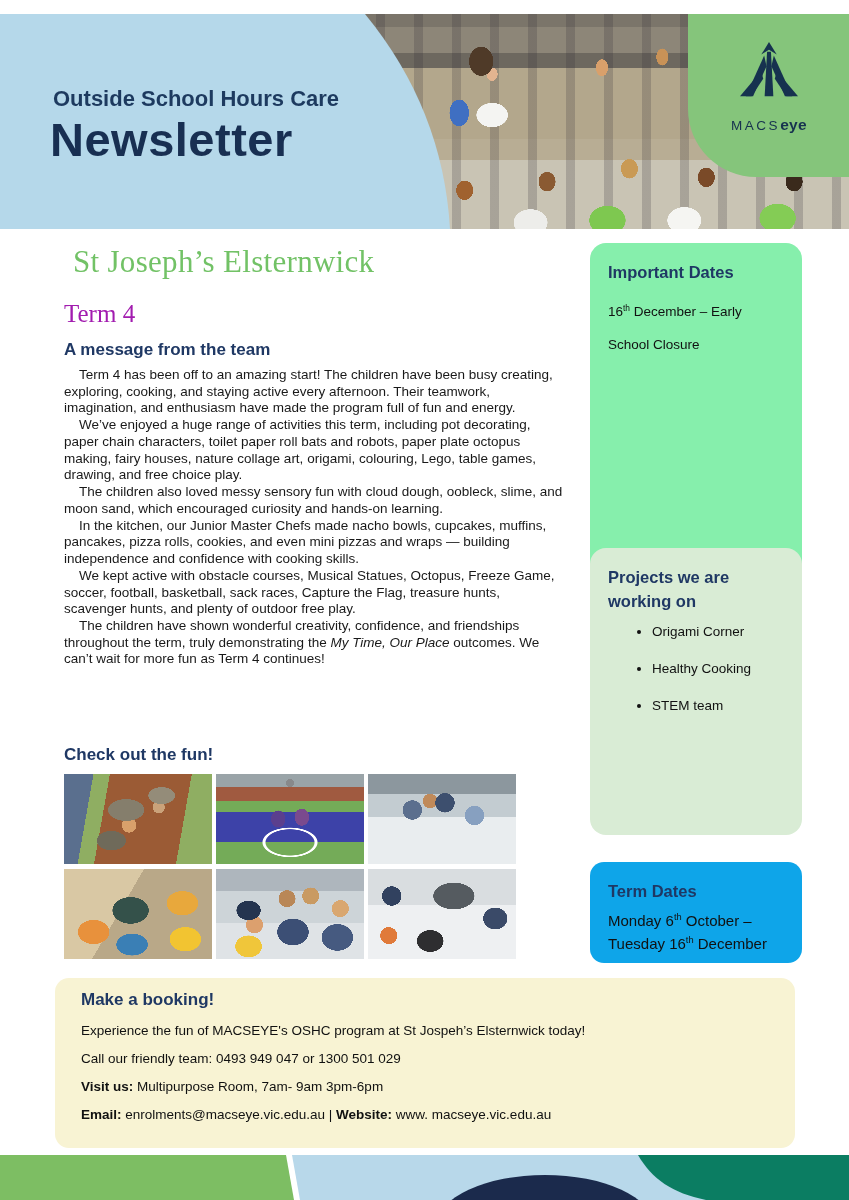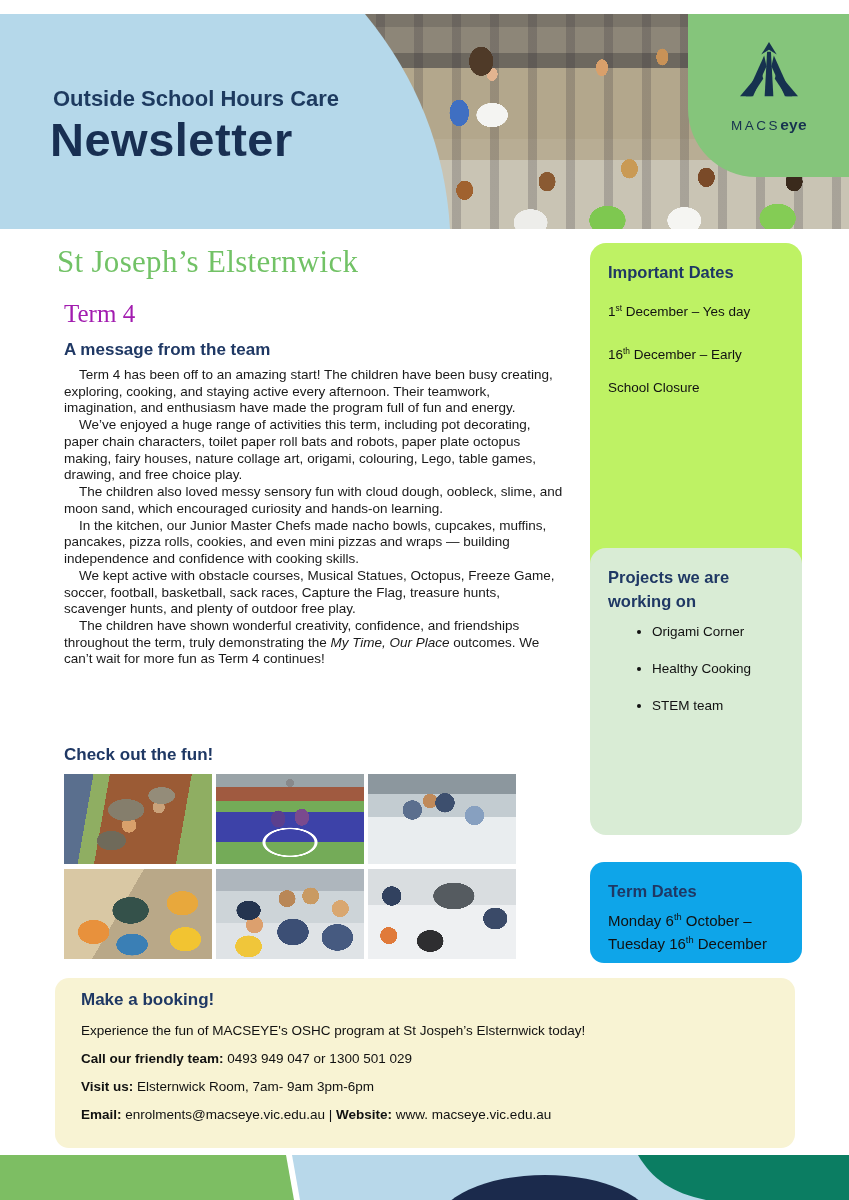--- a/index.html
+++ b/index.html
@@ -36,21 +36,21 @@
   .kicker{position:absolute;left:53px;top:72px;font-size:22px;font-weight:700;color:#1d3a5f;}
   .masthead{position:absolute;left:50px;top:98px;font-size:47px;font-weight:800;
     letter-spacing:.5px;color:#182f52;}
   .logo{position:absolute;left:708px;top:28px;width:122px;text-align:center;color:#16324f;}
   .logo svg{display:block;margin:0 auto;}
   .logo-text{margin-top:16px;white-space:nowrap;}
   .logo-text .mk1{font-size:13.5px;font-weight:500;letter-spacing:2.5px;}
   .logo-text .mk2{font-size:15.5px;font-weight:800;letter-spacing:.3px;}
 
   
-  .school-title{position:absolute;left:57px;top:244px;font-family:"Liberation Serif",serif;
+  .school-title{position:absolute;left:73px;top:244px;font-family:"Liberation Serif",serif;
     font-size:31px;color:#72c266;letter-spacing:.3px;}
   .term{position:absolute;left:64px;top:300px;font-family:"Liberation Serif",serif;
     font-size:25px;color:#a21caf;}
   .section-h{font-size:17px;font-weight:700;color:#1f3864;text-align:right;}
   .msg-heading{position:absolute;left:64px;top:340px;}
   .body-copy{position:absolute;left:64px;top:367px;width:500px;font-size:13.5px;
     line-height:1.24;color:#191919;}
   .body-copy p{margin:0;text-indent:15px;}
   .fun-heading{position:absolute;left:64px;top:745px;}
   .photo-grid{position:absolute;left:64px;top:774px;display:grid;
@@ -96,21 +96,21 @@
     radial-gradient(34px 22px at 58% 30%, #555b60 0 60%, rgba(0,0,0,0) 61%),
     radial-gradient(22px 18px at 42% 80%, #2e2e30 0 60%, rgba(0,0,0,0) 61%),
     radial-gradient(16px 16px at 16% 30%, #31415f 0 60%, rgba(0,0,0,0) 61%),
     radial-gradient(14px 14px at 14% 74%, #e07a3a 0 60%, rgba(0,0,0,0) 61%),
     radial-gradient(20px 18px at 86% 55%, #3a4a68 0 60%, rgba(0,0,0,0) 61%),
     linear-gradient(180deg, #d9dde0 0 40%, #eef0f2 40% 100%);}
 
   
   .side-box{position:absolute;left:590px;width:212px;border-radius:16px;
     box-sizing:border-box;padding:18px;}
-  .box-dates{top:243px;height:346px;background:#bef264;}
+  .box-dates{top:243px;height:346px;background:#86efac;}
   .box-projects{top:548px;height:287px;background:#d9ecd5;}
   .box-term{top:862px;height:101px;background:#0ea5e9;border-radius:14px;}
   .side-box h3{margin:0 0 10px 0;font-size:16.5px;font-weight:700;color:#1f3864;line-height:1.45;}
   .date-item{font-size:13.5px;line-height:2.45;margin:0 0 10px 0;color:#111;}
   sup{font-size:.62em;}
   .proj-list{margin:8px 0 0 0;padding-left:44px;list-style:disc;}
   .proj-list li{font-size:13.5px;margin-bottom:22px;color:#111;}
   .term-text{font-size:15px;line-height:1.55;color:#111;margin:0;}
 
   
@@ -170,43 +170,42 @@
     <div class="ph p1" title="kids-in-hats-selfie"></div>
     <div class="ph p2" title="playground-basketball-court"></div>
     <div class="ph p3" title="craft-table-classroom"></div>
     <div class="ph p4" title="origami-pokemon-crafts"></div>
     <div class="ph p5" title="kids-smiling-at-table"></div>
     <div class="ph p6" title="kids-baking-muffins"></div>
   </div>
 
   <div class="side-box box-dates">
     <h3>Important Dates</h3>
-    <p class="date-item"><span>1</span><sup>st</sup><span> December – Yes day</span></p>
     <p class="date-item"><span>16</span><sup>th</sup><span> December – Early School Closure</span></p>
   </div>
 
   <div class="side-box box-projects">
     <h3>Projects we are working on</h3>
     <ul class="proj-list">
       <li>Origami Corner</li>
       <li>Healthy Cooking</li>
       <li>STEM team</li>
     </ul>
   </div>
 
   <div class="side-box box-term">
     <h3 style="margin-bottom:5px;">Term Dates</h3>
     <p class="term-text"><span>Monday 6</span><sup>th</sup><span> October – Tuesday 16</span><sup>th</sup><span> December</span></p>
   </div>
 
   <div class="booking">
     <h3>Make a booking!</h3>
     <p><span>Experience the fun of MACSEYE's OSHC program at St Jospeh’s Elsternwick today!</span></p>
-    <p><span style="font-weight: 700;">Call our friendly team:</span><span> 0493 949 047 or 1300 501 029</span></p>
-    <p><span style="font-weight: 700;">Visit us:</span><span> Elsternwick Room, 7am- 9am 3pm-6pm</span></p>
+    <p><span style="font-weight: 400;">Call our friendly team:</span><span> 0493 949 047 or 1300 501 029</span></p>
+    <p><span style="font-weight: 700;">Visit us:</span><span> Multipurpose Room, 7am- 9am 3pm-6pm</span></p>
     <p><span style="font-weight: 700;">Email:</span><span> enrolments@macseye.vic.edu.au | </span><span style="font-weight: 700;">Website:</span><span> www. macseye.vic.edu.au</span></p>
   </div>
 
   <svg class="footer" width="849" height="45" viewBox="0 0 849 45" preserveAspectRatio="none">
     <polygon points="292,0 849,0 849,45 300,45" fill="#b8d8ea"></polygon>
     <ellipse cx="545" cy="70" rx="108" ry="50" fill="#1b2a4c"></ellipse>
     <path d="M638,0 L849,0 L849,45 L706,45 C672,38 652,24 638,0 Z" fill="#0b7d62"></path>
     <polygon points="0,0 286,0 294,45 0,45" fill="#7dbe63"></polygon>
   </svg>
 

